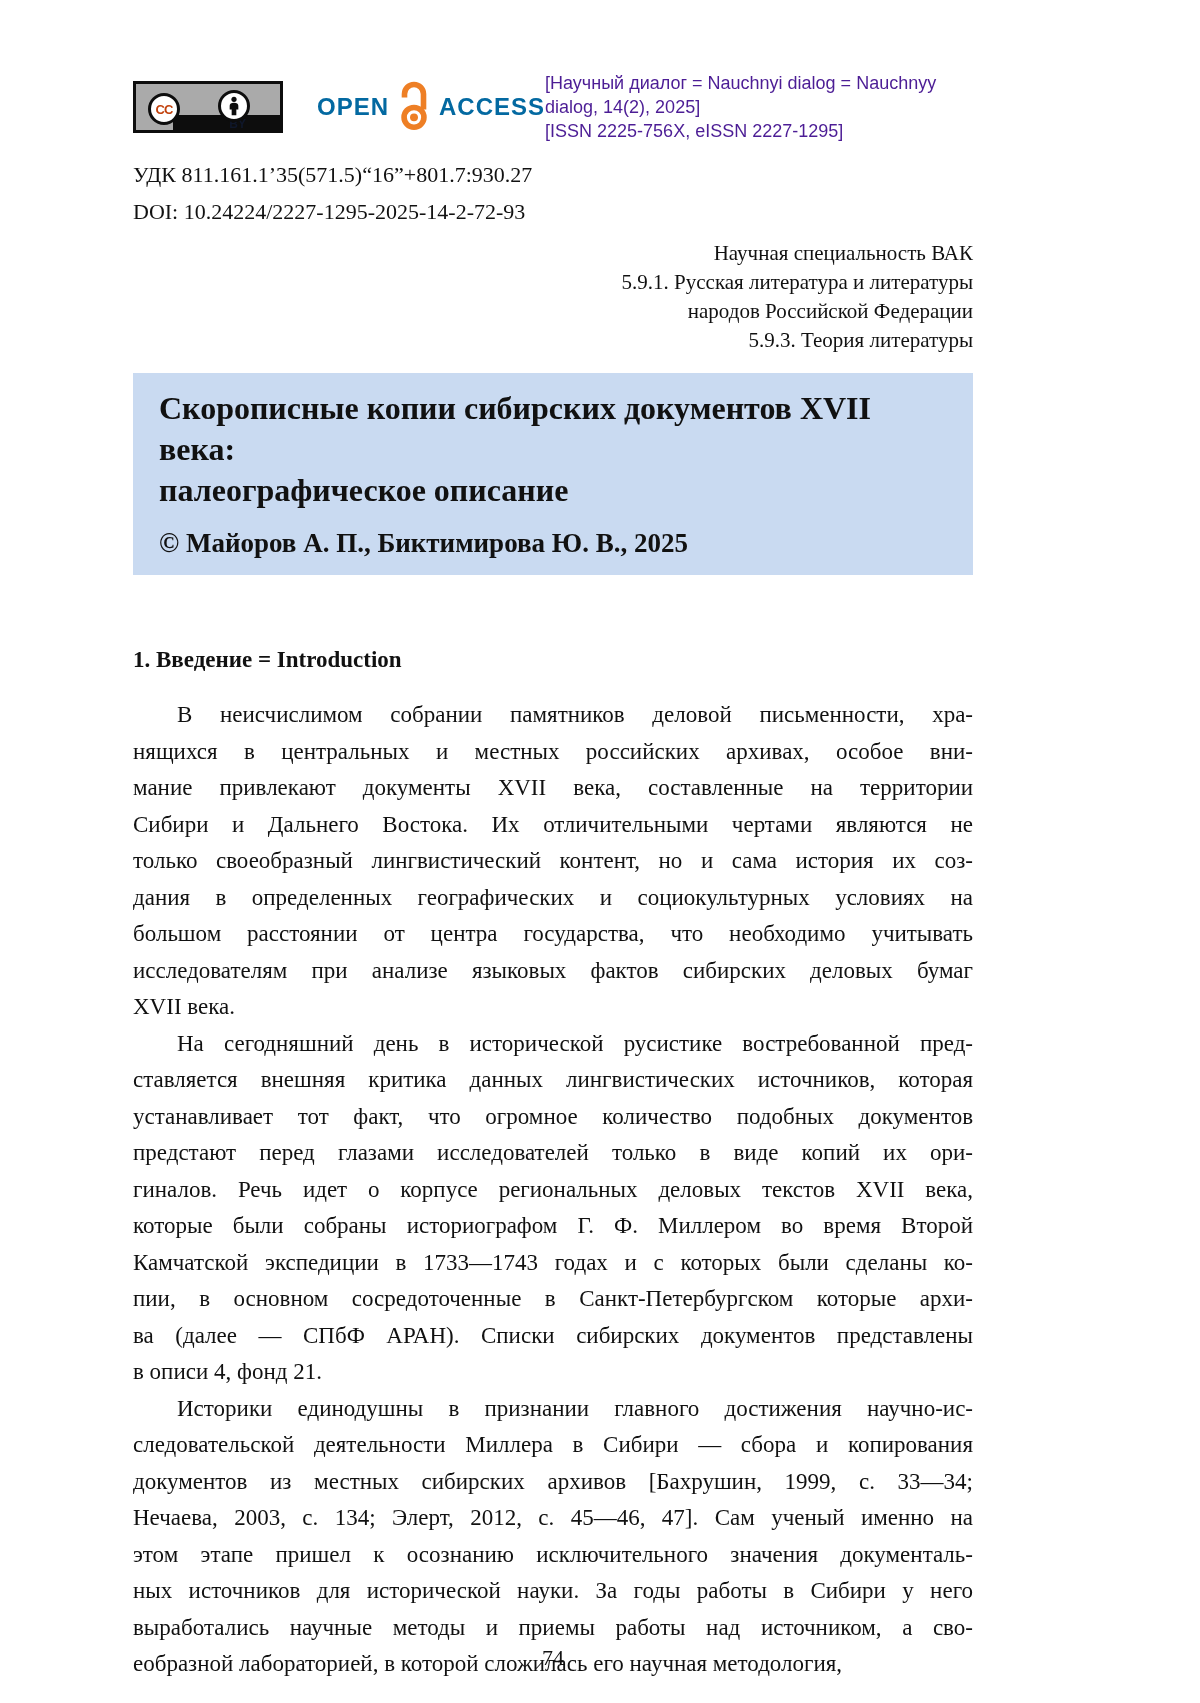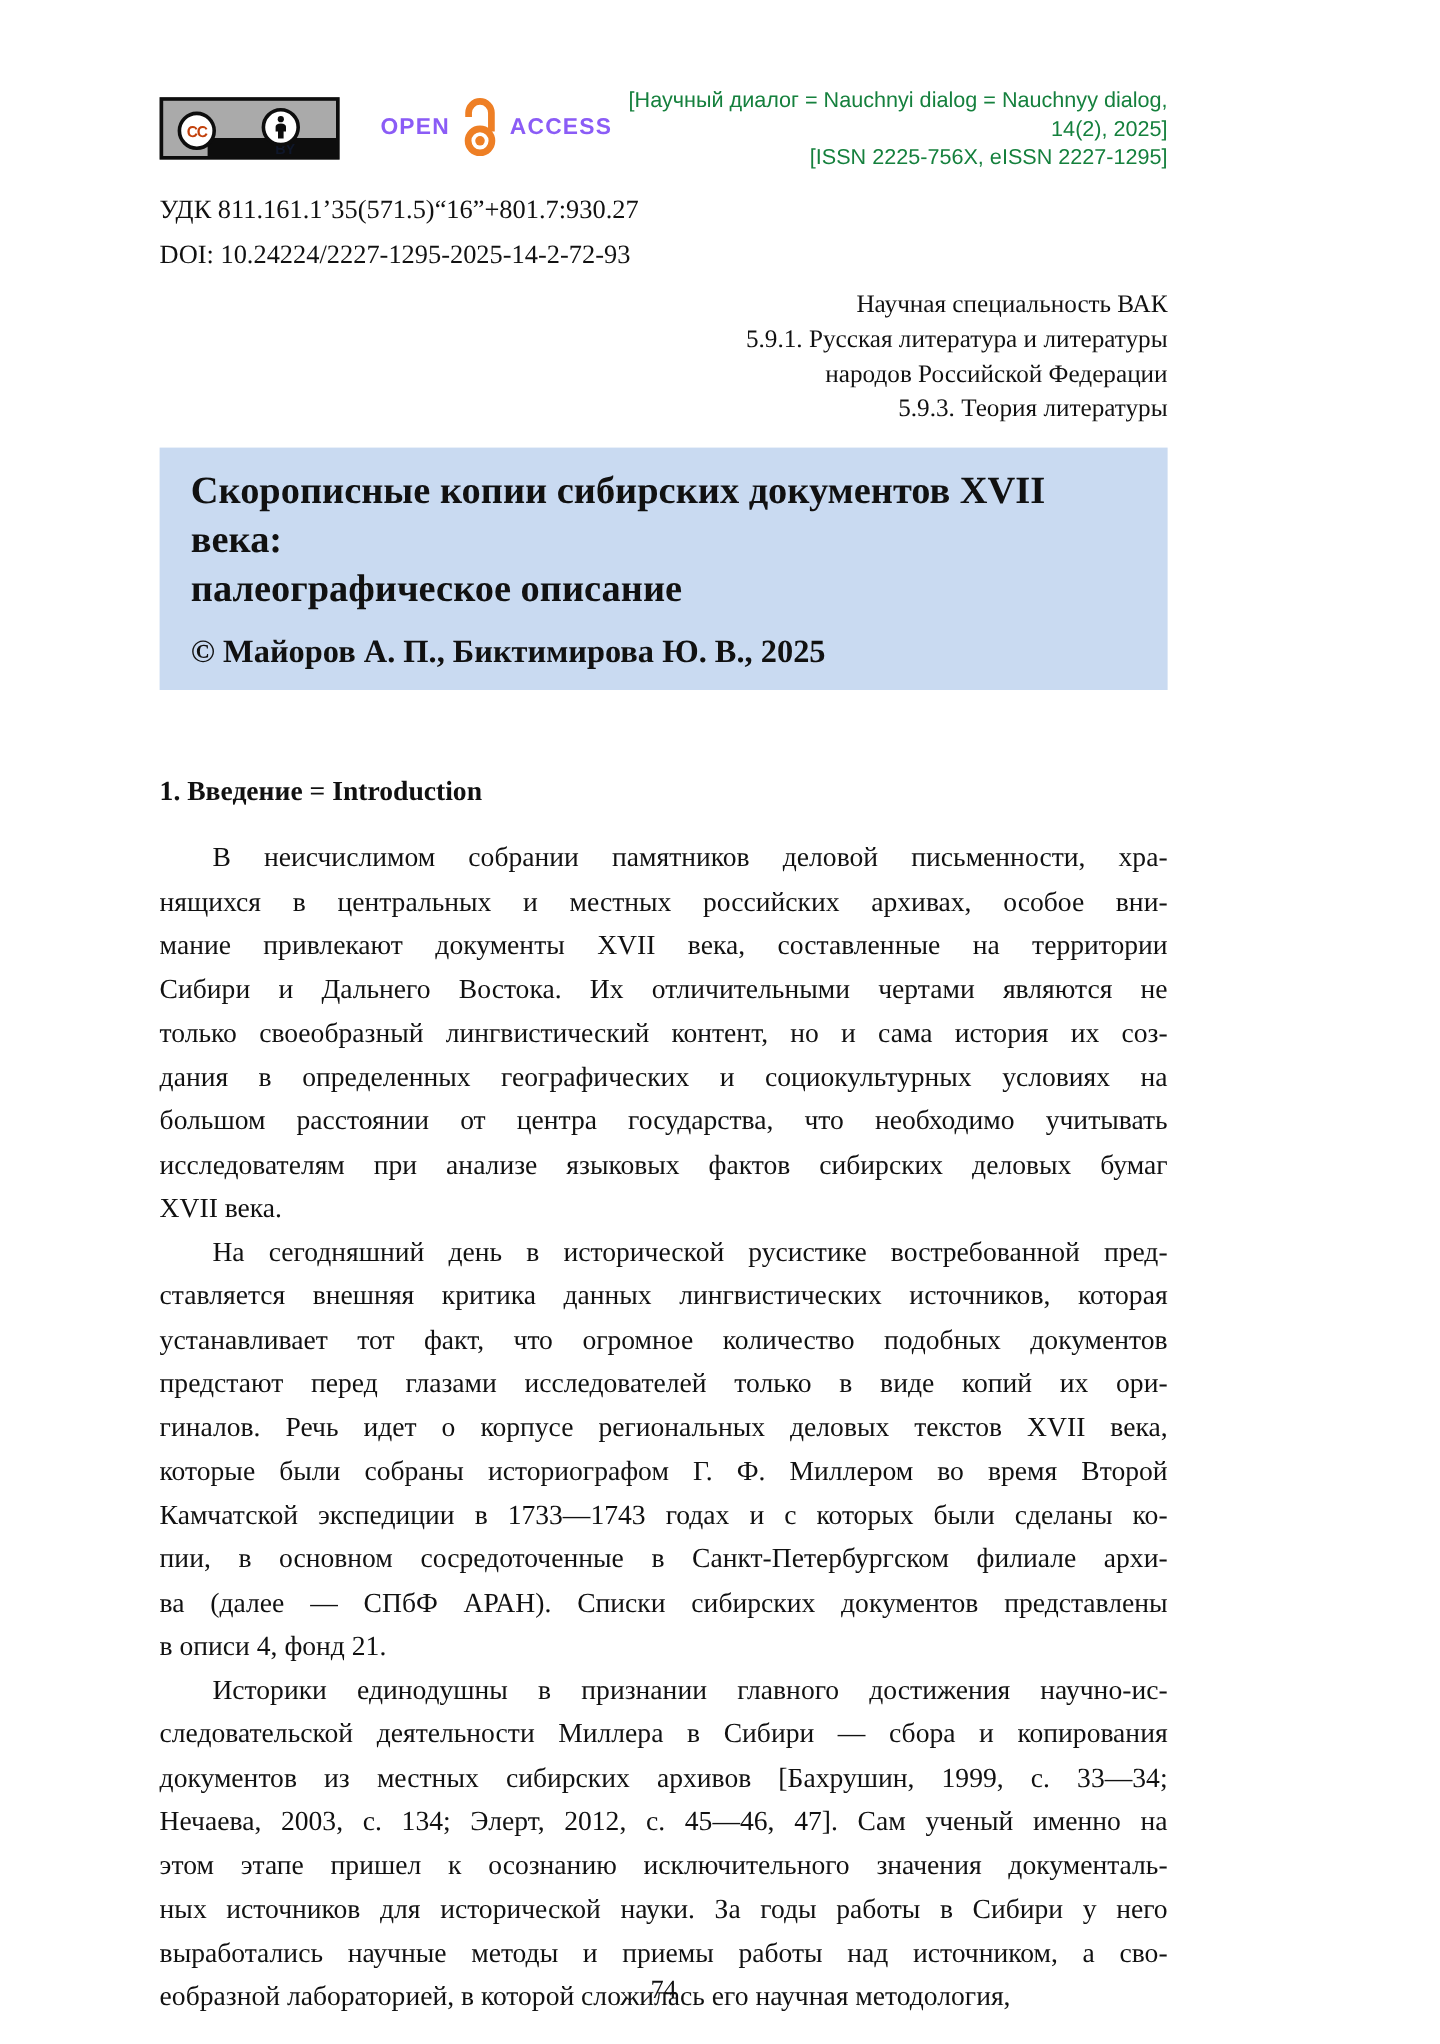--- a/index.html
+++ b/index.html
@@ -18,24 +18,24 @@
   .cc-badge{position:relative;width:150px;height:52px;background:#aaaaaa;border:3px solid #0d0d0d;box-sizing:border-box;}
   .cc-band{position:absolute;left:26%;right:0;bottom:0;height:15px;background:#0d0d0d;}
   .cc-by{position:absolute;right:34px;bottom:-1px;color:#0f172a;font-family:"Liberation Sans",sans-serif;font-weight:bold;font-size:12px;}
   .cc-circle{position:absolute;width:32px;height:32px;border-radius:50%;background:#fff;border:3px solid #0d0d0d;box-sizing:border-box;display:flex;align-items:center;justify-content:center;}
   .cc-c1{left:12px;top:9px;}
   .cc-c2{left:82px;top:6px;}
   .cc-text{font-family:"Liberation Sans",sans-serif;font-weight:800;font-size:13px;letter-spacing:-1px;color:#c2410c;}
 
   
   .oa-logo{display:flex;align-items:center;gap:6px;}
-  .oa-word{font-family:"Liberation Sans",sans-serif;font-weight:800;font-size:19px;letter-spacing:1px;color:#8b5cf6;}
+  .oa-word{font-family:"Liberation Sans",sans-serif;font-weight:800;font-size:24px;letter-spacing:1px;color:#0369a1;}
   .oa-lock{width:38px;height:52px;}
 
-  .citation{text-align:right;font-family:"Liberation Sans",sans-serif;font-size:18px;line-height:24px;color:#15803d;}
+  .citation{font-family:"Liberation Sans",sans-serif;font-size:18px;line-height:24px;color:#4c1d95;}
 
   
   .udk-block{margin-top:28px;font-size:22px;}
   .doi-line{margin-top:11px;}
   .vak-block{margin-top:14px;text-align:right;font-size:21px;line-height:29px;}
 
   
   .title-box{margin-top:18px;background:#c9daf1;padding:15px 26px 16px 26px;}
   .title-line{font-weight:bold;font-size:32px;line-height:41px;}
   .authors{font-weight:bold;font-size:27px;margin-top:17px;}
@@ -115,21 +115,21 @@
       <div class="line">большом расстоянии от центра государства, что необходимо учитывать</div>
       <div class="line">исследователям при анализе языковых фактов сибирских деловых бумаг</div>
       <div class="line last">XVII века.</div>
       <div class="line first">На сегодняшний день в исторической русистике востребованной пред-</div>
       <div class="line">ставляется внешняя критика данных лингвистических источников, которая</div>
       <div class="line">устанавливает тот факт, что огромное количество подобных документов</div>
       <div class="line">предстают перед глазами исследователей только в виде копий их ори-</div>
       <div class="line">гиналов. Речь идет о корпусе региональных деловых текстов XVII века,</div>
       <div class="line">которые были собраны историографом Г. Ф. Миллером во время Второй</div>
       <div class="line">Камчатской экспедиции в 1733—1743 годах и с которых были сделаны ко-</div>
-      <div class="line">пии, в основном сосредоточенные в Санкт-Петербургском филиале архи-</div>
+      <div class="line">пии, в основном сосредоточенные в Санкт-Петербургском которые архи-</div>
       <div class="line">ва (далее — СПбФ АРАН). Списки сибирских документов представлены</div>
       <div class="line last">в описи 4, фонд 21.</div>
       <div class="line first">Историки единодушны в признании главного достижения научно-ис-</div>
       <div class="line">следовательской деятельности Миллера в Сибири — сбора и копирования</div>
       <div class="line">документов из местных сибирских архивов [Бахрушин, 1999, с. 33—34;</div>
       <div class="line">Нечаева, 2003, с. 134; Элерт, 2012, с. 45—46, 47]. Сам ученый именно на</div>
       <div class="line">этом этапе пришел к осознанию исключительного значения документаль-</div>
       <div class="line">ных источников для исторической науки. За годы работы в Сибири у него</div>
       <div class="line">выработались научные методы и приемы работы над источником, а сво-</div>
       <div class="line last">еобразной лабораторией, в которой сложилась его научная методология,</div>

